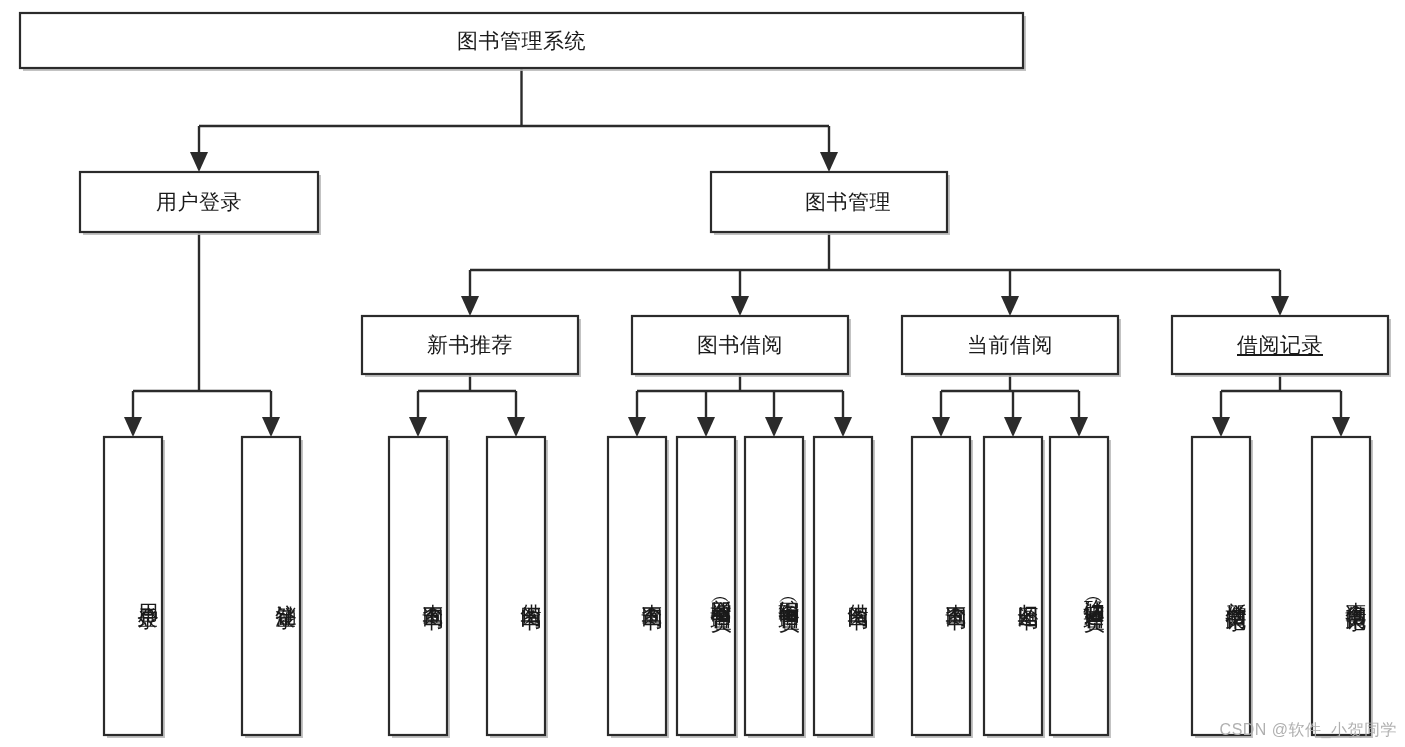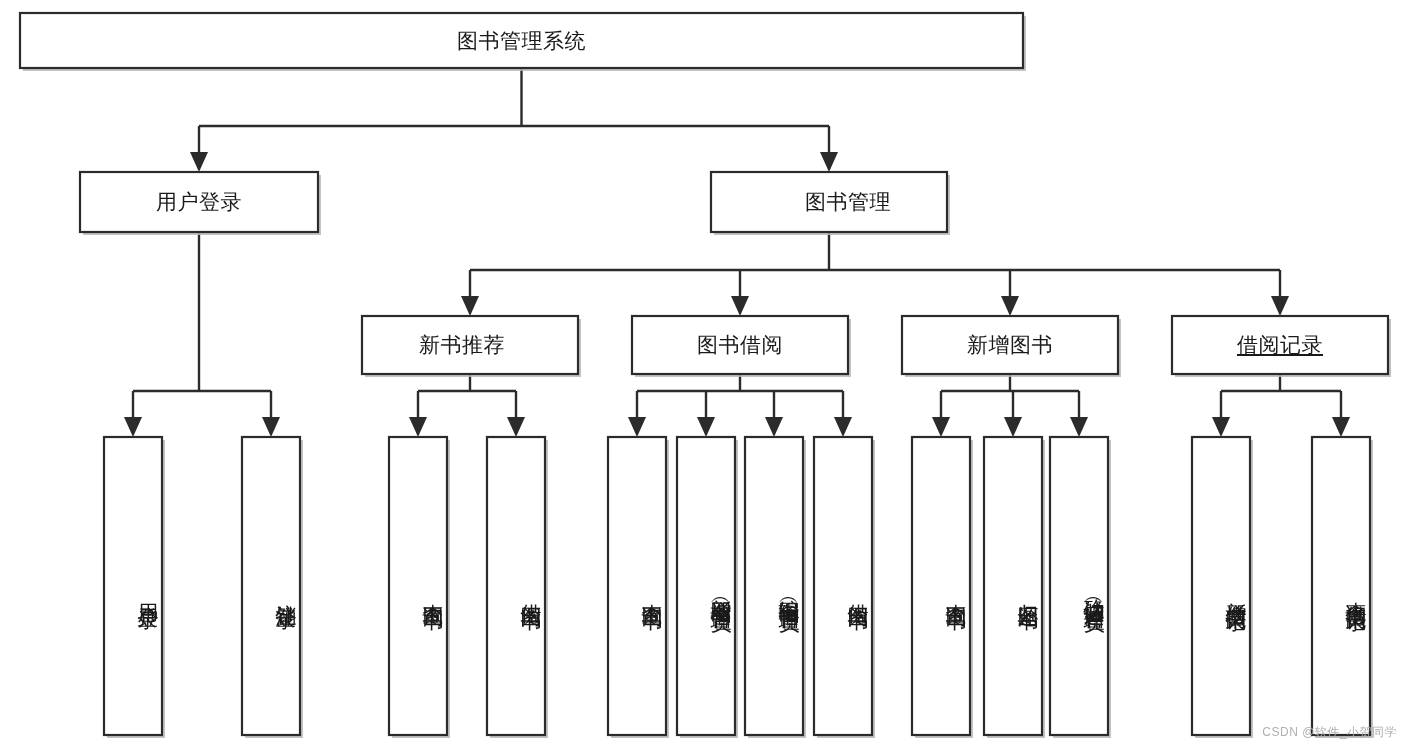--- a/index.html
+++ b/index.html
@@ -71,21 +71,21 @@
   }
   .node-hit {
     position: absolute;
     cursor: pointer;
     background: transparent;
   }
   #watermark {
     position: absolute;
     right: 8px;
     bottom: 6px;
-    font-size: 12px;
+    font-size: 16px;
     color: #b0b0b0;
     letter-spacing: 0.5px;
     white-space: nowrap;
     font-family: "Liberation Sans", "DejaVu Sans", sans-serif;
   }
 </style>
 </head>
 <body>
 
 <div id="diagram-root">
@@ -184,23 +184,23 @@
         <rect x="1195" y="440" width="58" height="298" class="node-shadow"></rect>
         <rect x="1192" y="437" width="58" height="298" class="node-box"></rect>
         <rect x="1315" y="440" width="58" height="298" class="node-shadow"></rect>
         <rect x="1312" y="437" width="58" height="298" class="node-box"></rect>
       </g>
     </svg>
   <div id="label-layer">
       <div class="node-label horizontal" style="left: 20px; top: 13px; width: 1003px; height: 55px;">图书管理系统</div>
       <div class="node-label horizontal" style="left: 80px; top: 172px; width: 238px; height: 60px;">用户登录</div>
       <div class="node-label horizontal" style="left: 730px; top: 172px; width: 236px; height: 60px;">图书管理</div>
-      <div class="node-label horizontal" style="left: 354px; top: 316px; width: 216px; height: 58px;">新书推荐</div>
+      <div class="node-label horizontal" style="left: 362px; top: 316px; width: 216px; height: 58px;">新书推荐</div>
       <div class="node-label horizontal" style="left: 632px; top: 316px; width: 216px; height: 58px;">图书借阅</div>
-      <div class="node-label horizontal" style="left: 902px; top: 316px; width: 216px; height: 58px;">新增图书</div>
+      <div class="node-label horizontal" style="left: 902px; top: 316px; width: 216px; height: 58px;">当前借阅</div>
       <div class="node-label horizontal" style="left: 1172px; top: 316px; width: 216px; height: 58px; text-decoration: underline;">借阅记录</div>
       <div class="node-label vertical" style="left: 104px; top: 437px; width: 58px; height: 298px;">用户登录</div>
       <div class="node-label vertical" style="left: 242px; top: 437px; width: 58px; height: 298px;">注销登录</div>
       <div class="node-label vertical" style="left: 389px; top: 437px; width: 58px; height: 298px;">查询图书</div>
       <div class="node-label vertical" style="left: 487px; top: 437px; width: 58px; height: 298px;">借阅图书</div>
       <div class="node-label vertical" style="left: 608px; top: 437px; width: 58px; height: 298px;">查询图书</div>
       <div class="node-label vertical" style="left: 677px; top: 437px; width: 58px; height: 298px;">新增图书（管理员）</div>
       <div class="node-label vertical" style="left: 745px; top: 437px; width: 58px; height: 298px;">编辑图书（管理员）</div>
       <div class="node-label vertical" style="left: 814px; top: 437px; width: 58px; height: 298px;">借阅图书</div>
       <div class="node-label vertical" style="left: 912px; top: 437px; width: 58px; height: 298px;">查询图书</div>

